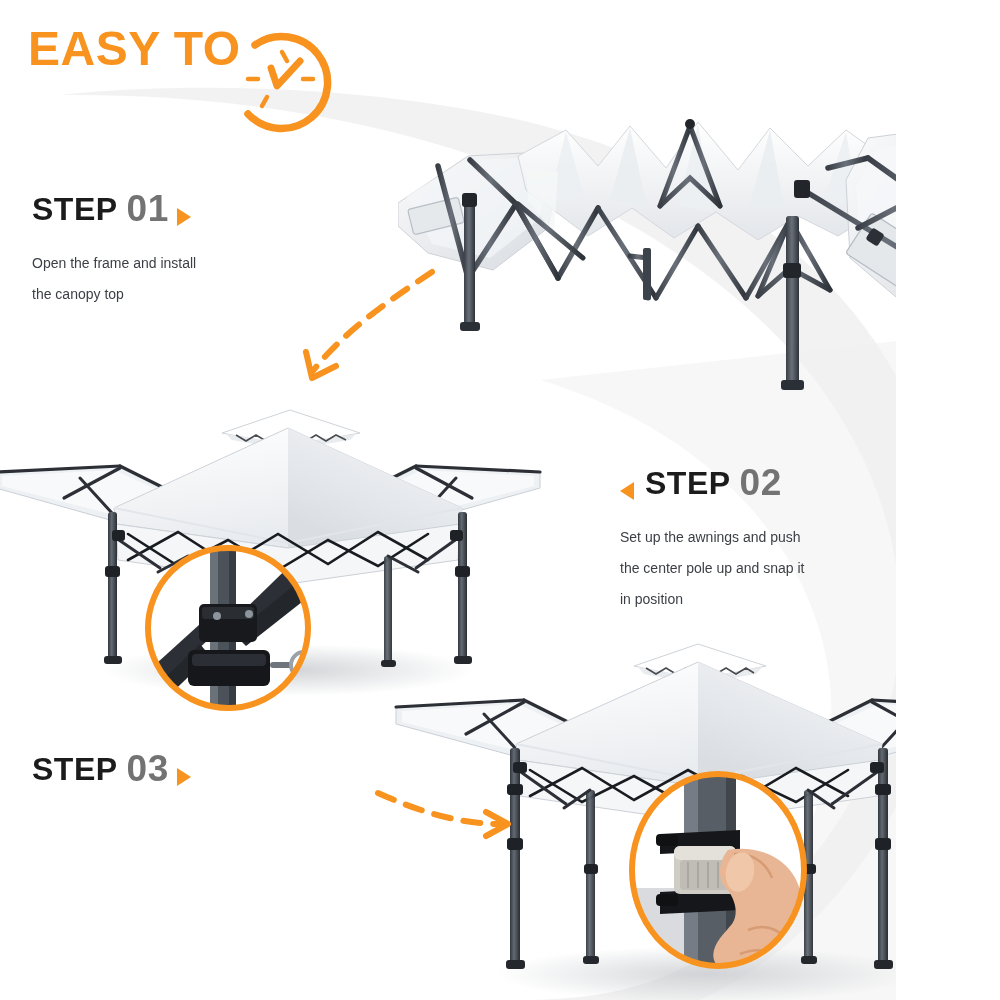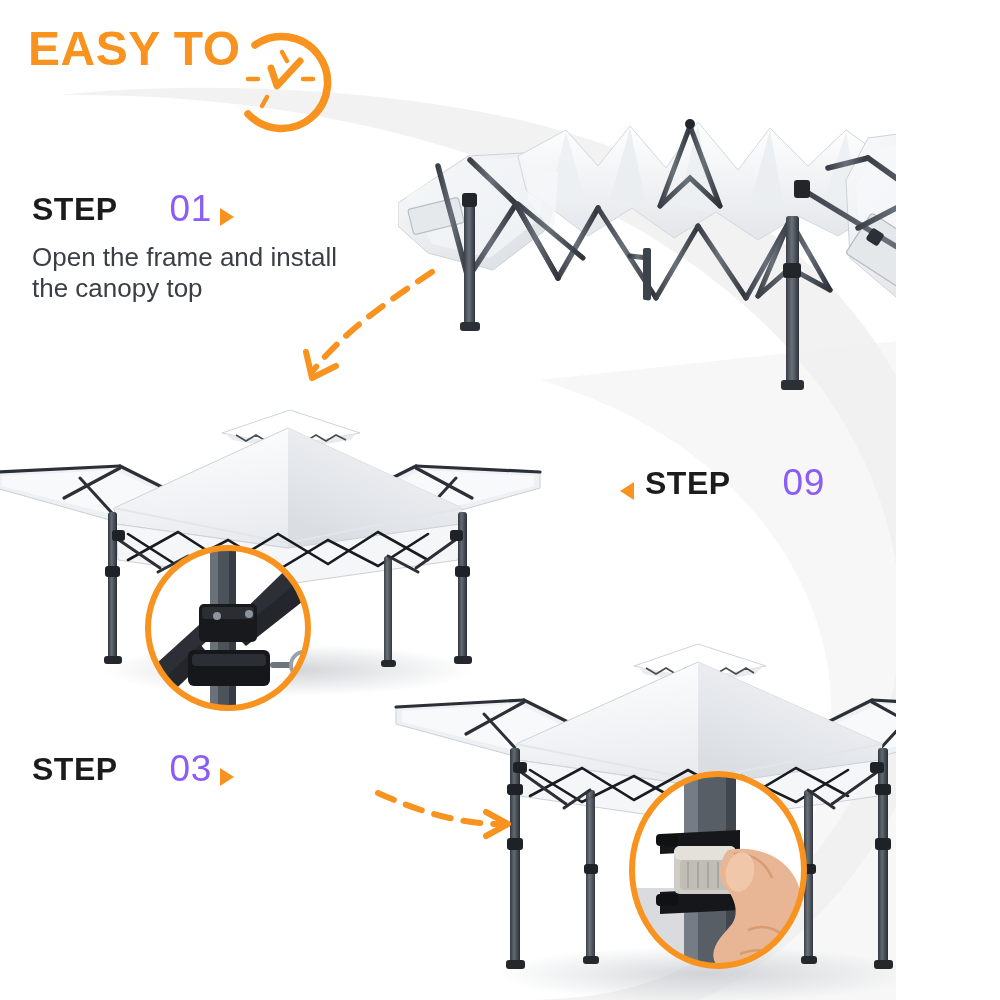--- a/index.html
+++ b/index.html
@@ -32,34 +32,34 @@
   .clock-icon { position:absolute; left:225px; top:28px; width:120px; height:115px; z-index:6; }
 
   
   .step { position: absolute; z-index: 7; }
   .step-head {
     display: flex; align-items: flex-end; gap: 9px;
     font-size: 32px; font-weight: 700; line-height: 34px;
     white-space: nowrap;
   }
   .step-word { color: #1c1c1c; letter-spacing: 0.5px; }
-  .step-num  { color: #8b5cf6; font-size: 37px; letter-spacing:0.5px; font-weight:400;margin-left:43px;}
+  .step-num  { color: #737373; font-size: 37px; letter-spacing:0.5px; font-weight:700;}
   .tri-right {
     width:0;height:0;border-left:14px solid #F7931E;
     border-top:9px solid transparent;border-bottom:9px solid transparent;
     margin-left:-1px;
   }
   .tri-left {
     width:0;height:0;border-right:14px solid #F7931E;
     border-top:9px solid transparent;border-bottom:9px solid transparent;
     margin-right:2px;
   }
   .step-desc {
-    margin-top: 16px;
-    font-size: 26px; line-height: 31px;
+    margin-top: 22px;
+    font-size: 14px; line-height: 31px;
     color: #3b3f45; font-weight: 400;
     white-space: pre-line;
   }
 
   #step01 { left: 32px; top: 192px; }
   #step02 { left: 620px; top: 466px; }
   #step03 { left: 32px; top: 752px; }
 
   
   .prod { position: absolute; z-index: 4; }
@@ -454,22 +454,25 @@
       <span class="tri-right"></span>
     </div>
     <div class="step-desc">Open the frame and install
 the canopy  top</div>
   </div>
 
   <div class="step" id="step02">
     <div class="step-head">
       <span class="tri-left"></span>
       <span class="step-word">STEP</span>
-      <span class="step-num">09</span>
+      <span class="step-num">02</span>
     </div>
+    <div class="step-desc">Set up the awnings and push
+the center pole up and snap it
+in position</div>
   </div>
 
   <div class="step" id="step03">
     <div class="step-head">
       <span class="step-word">STEP</span>
       <span class="step-num">03</span>
       <span class="tri-right"></span>
     </div>
   </div>
 

